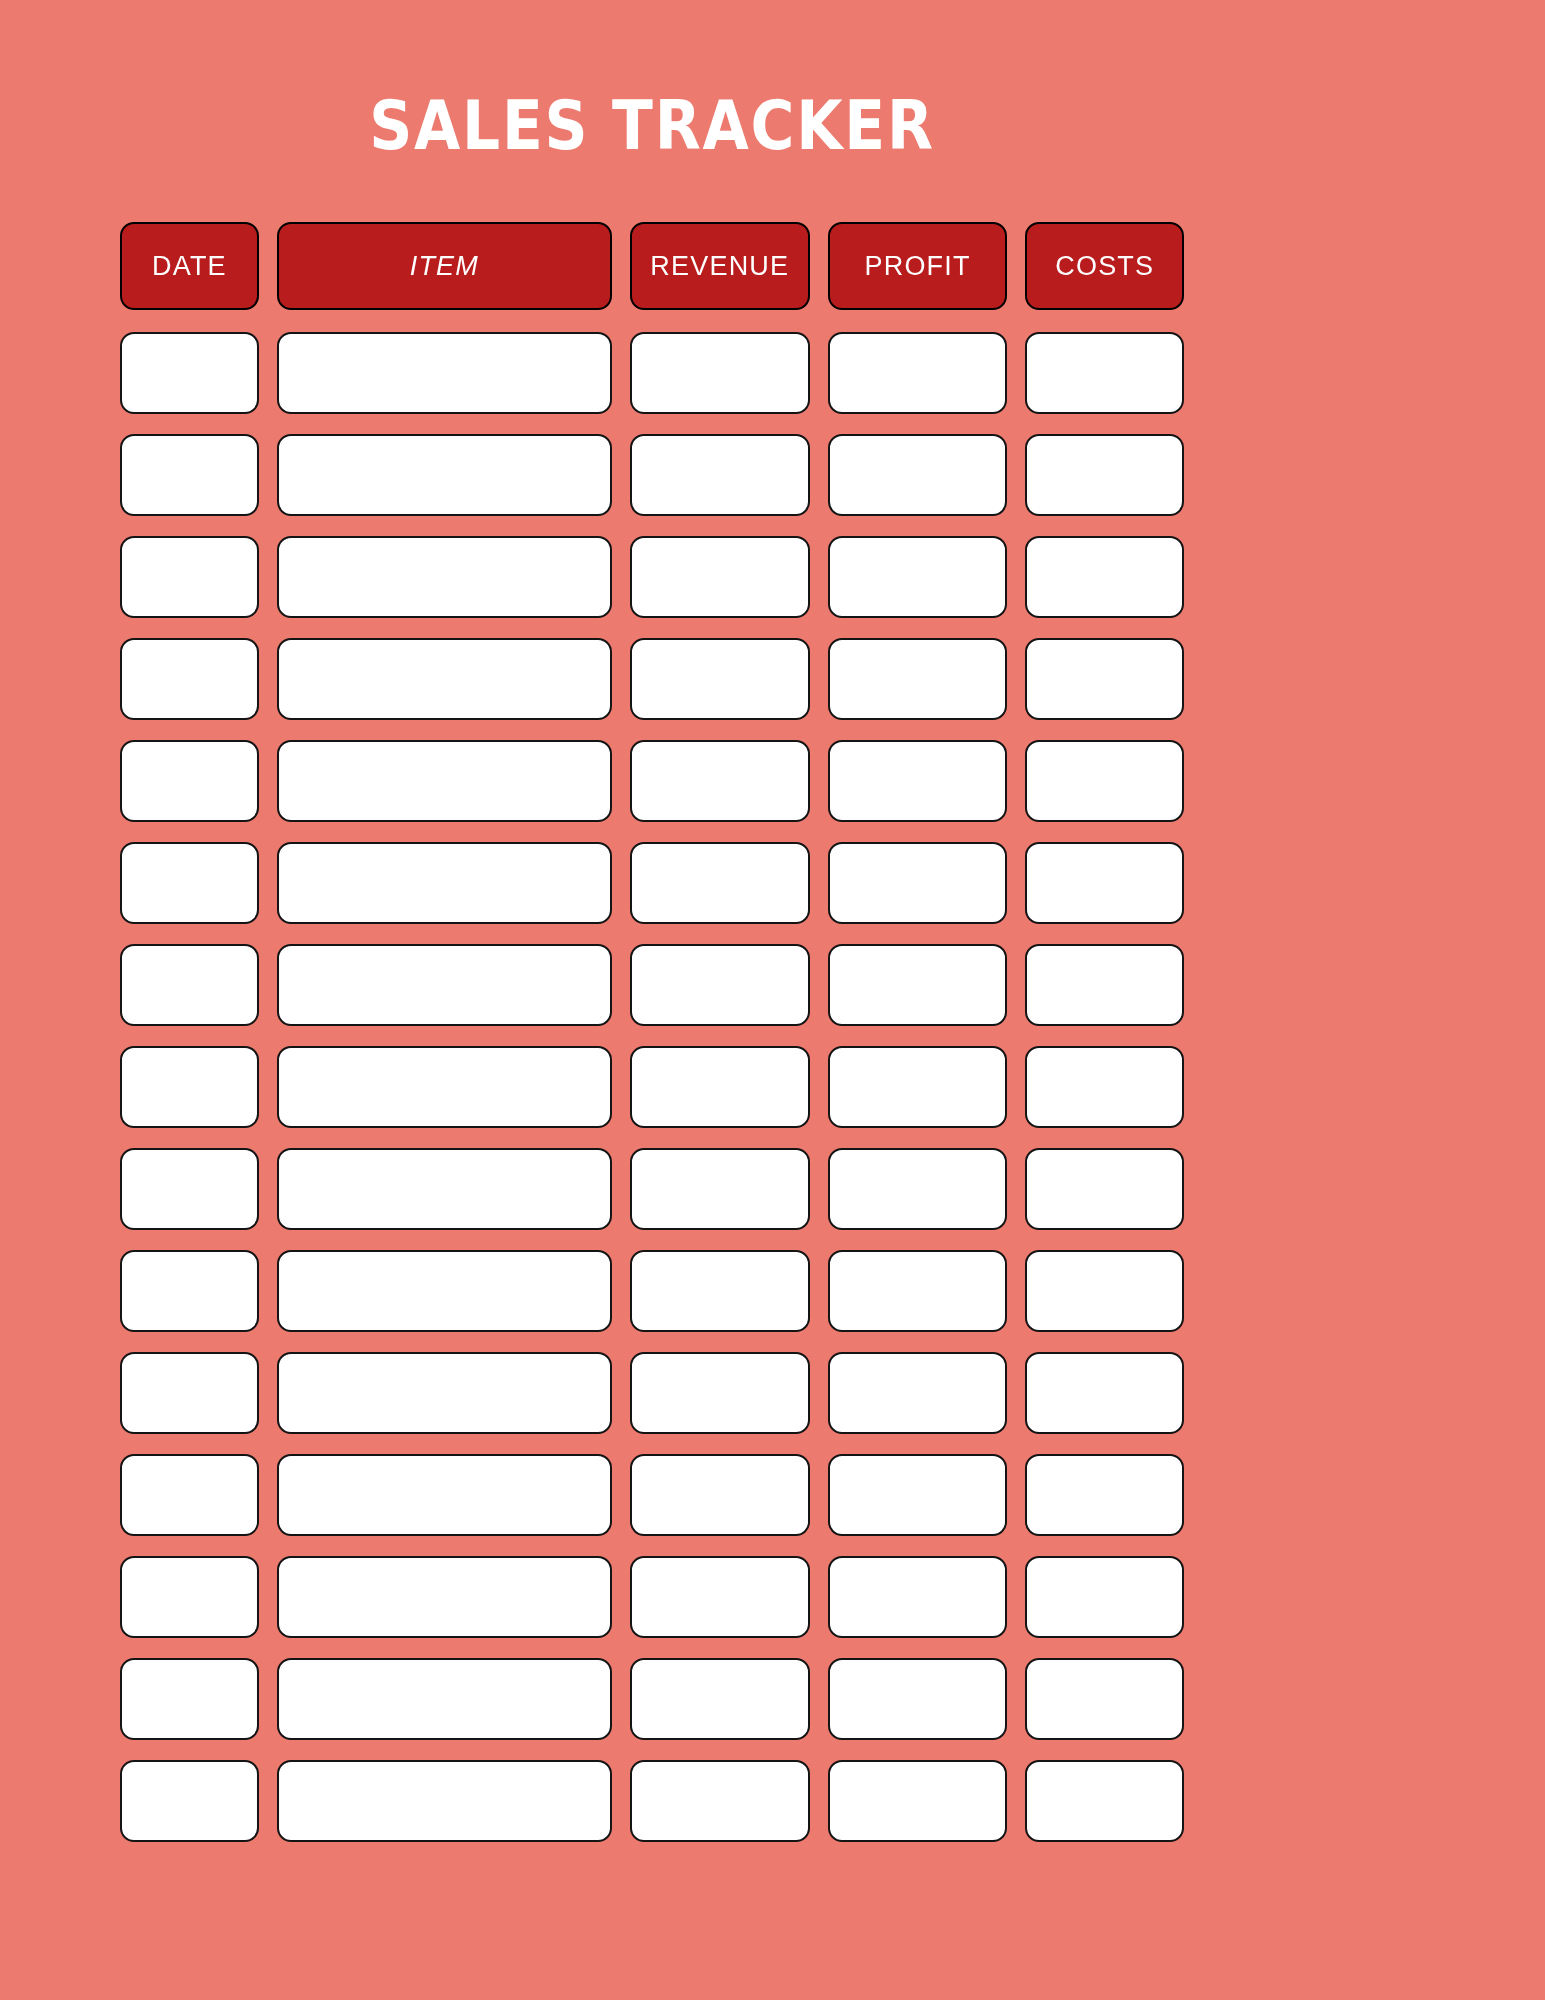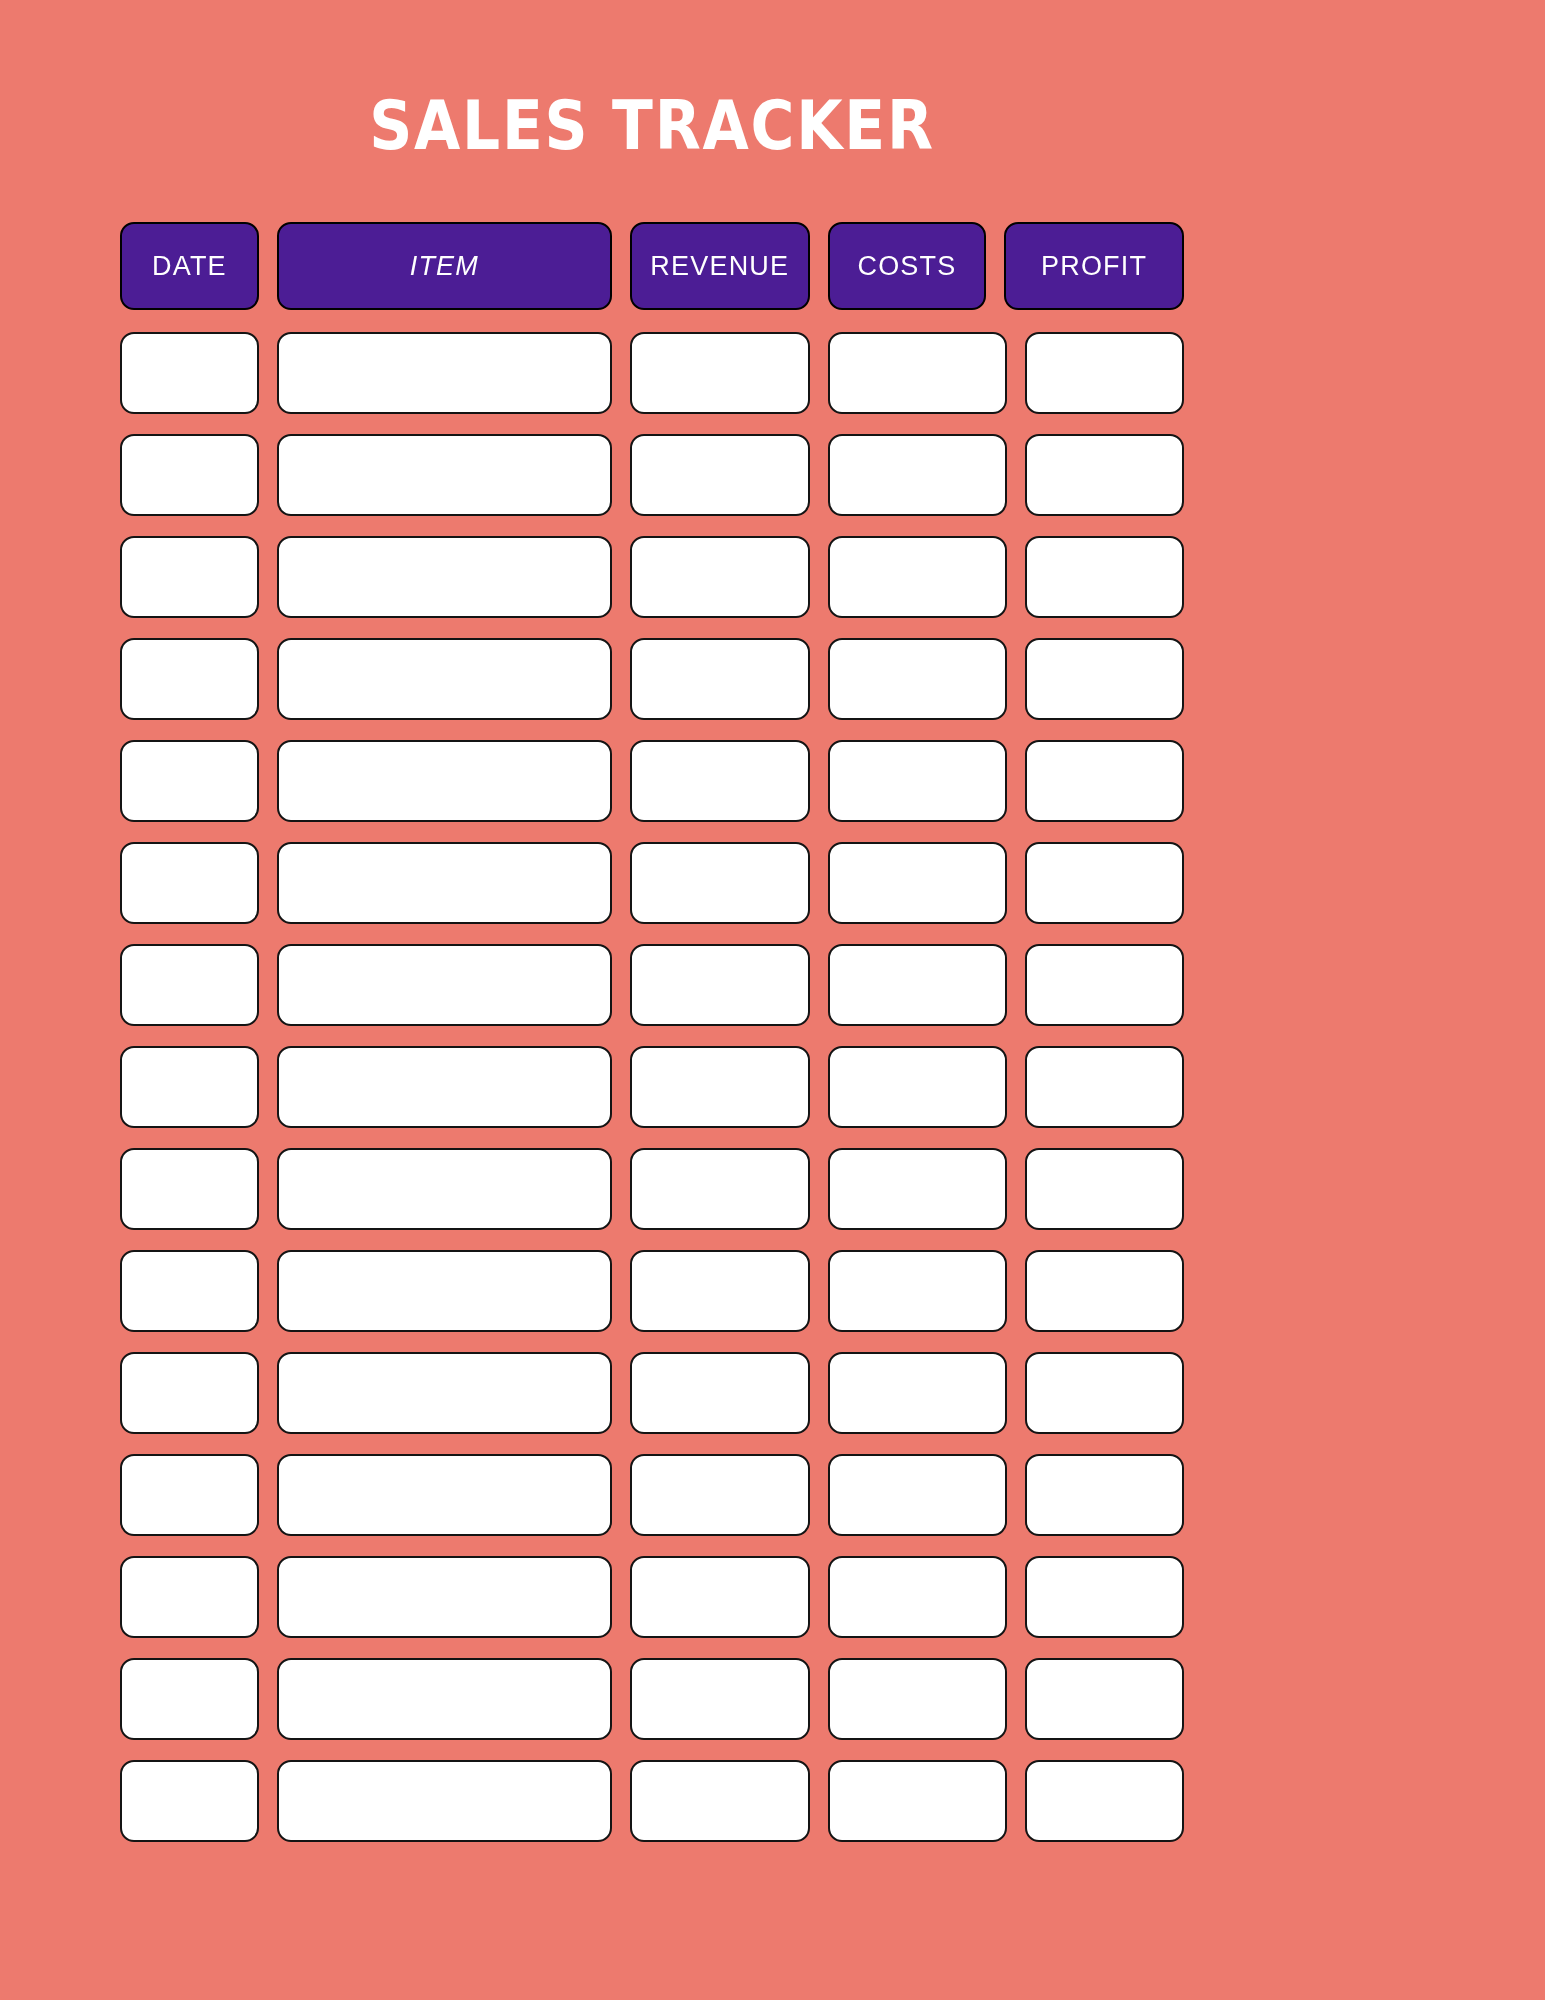--- a/index.html
+++ b/index.html
@@ -44,21 +44,21 @@
     margin-bottom: 22px;
   }
   .cell {
     box-sizing: border-box;
     height: 82px;
     border-radius: 14px;
     background: #FFFFFF;
     border: 2.5px solid #141414;
   }
   .header-cell {
-    background: #4c1d95;
+    background: #b91c1c;
     border: 2.5px solid #000000;
     color: #FFFFFF;
     display: flex;
     align-items: center;
     justify-content: center;
     font-size: 27px;
     letter-spacing: 1.2px;
     text-transform: uppercase;
     height: 88px;
   }
@@ -74,22 +74,22 @@
 <div class="page">
 
   <div class="title">SALES TRACKER</div>
 
   <div class="table">
 
     <div class="row header-row">
       <div class="cell header-cell c-date">DATE</div>
       <div class="cell header-cell c-item">ITEM</div>
       <div class="cell header-cell c-rev">REVENUE</div>
+      <div class="cell header-cell c-profit">PROFIT</div>
       <div class="cell header-cell c-costs">COSTS</div>
-      <div class="cell header-cell c-profit">PROFIT</div>
     </div>
 
     <div id="rows-container">
         <div class="row">
           <div class="cell c-date"></div>
           <div class="cell c-item"></div>
           <div class="cell c-rev"></div>
           <div class="cell c-profit"></div>
           <div class="cell c-costs"></div>
         </div>

